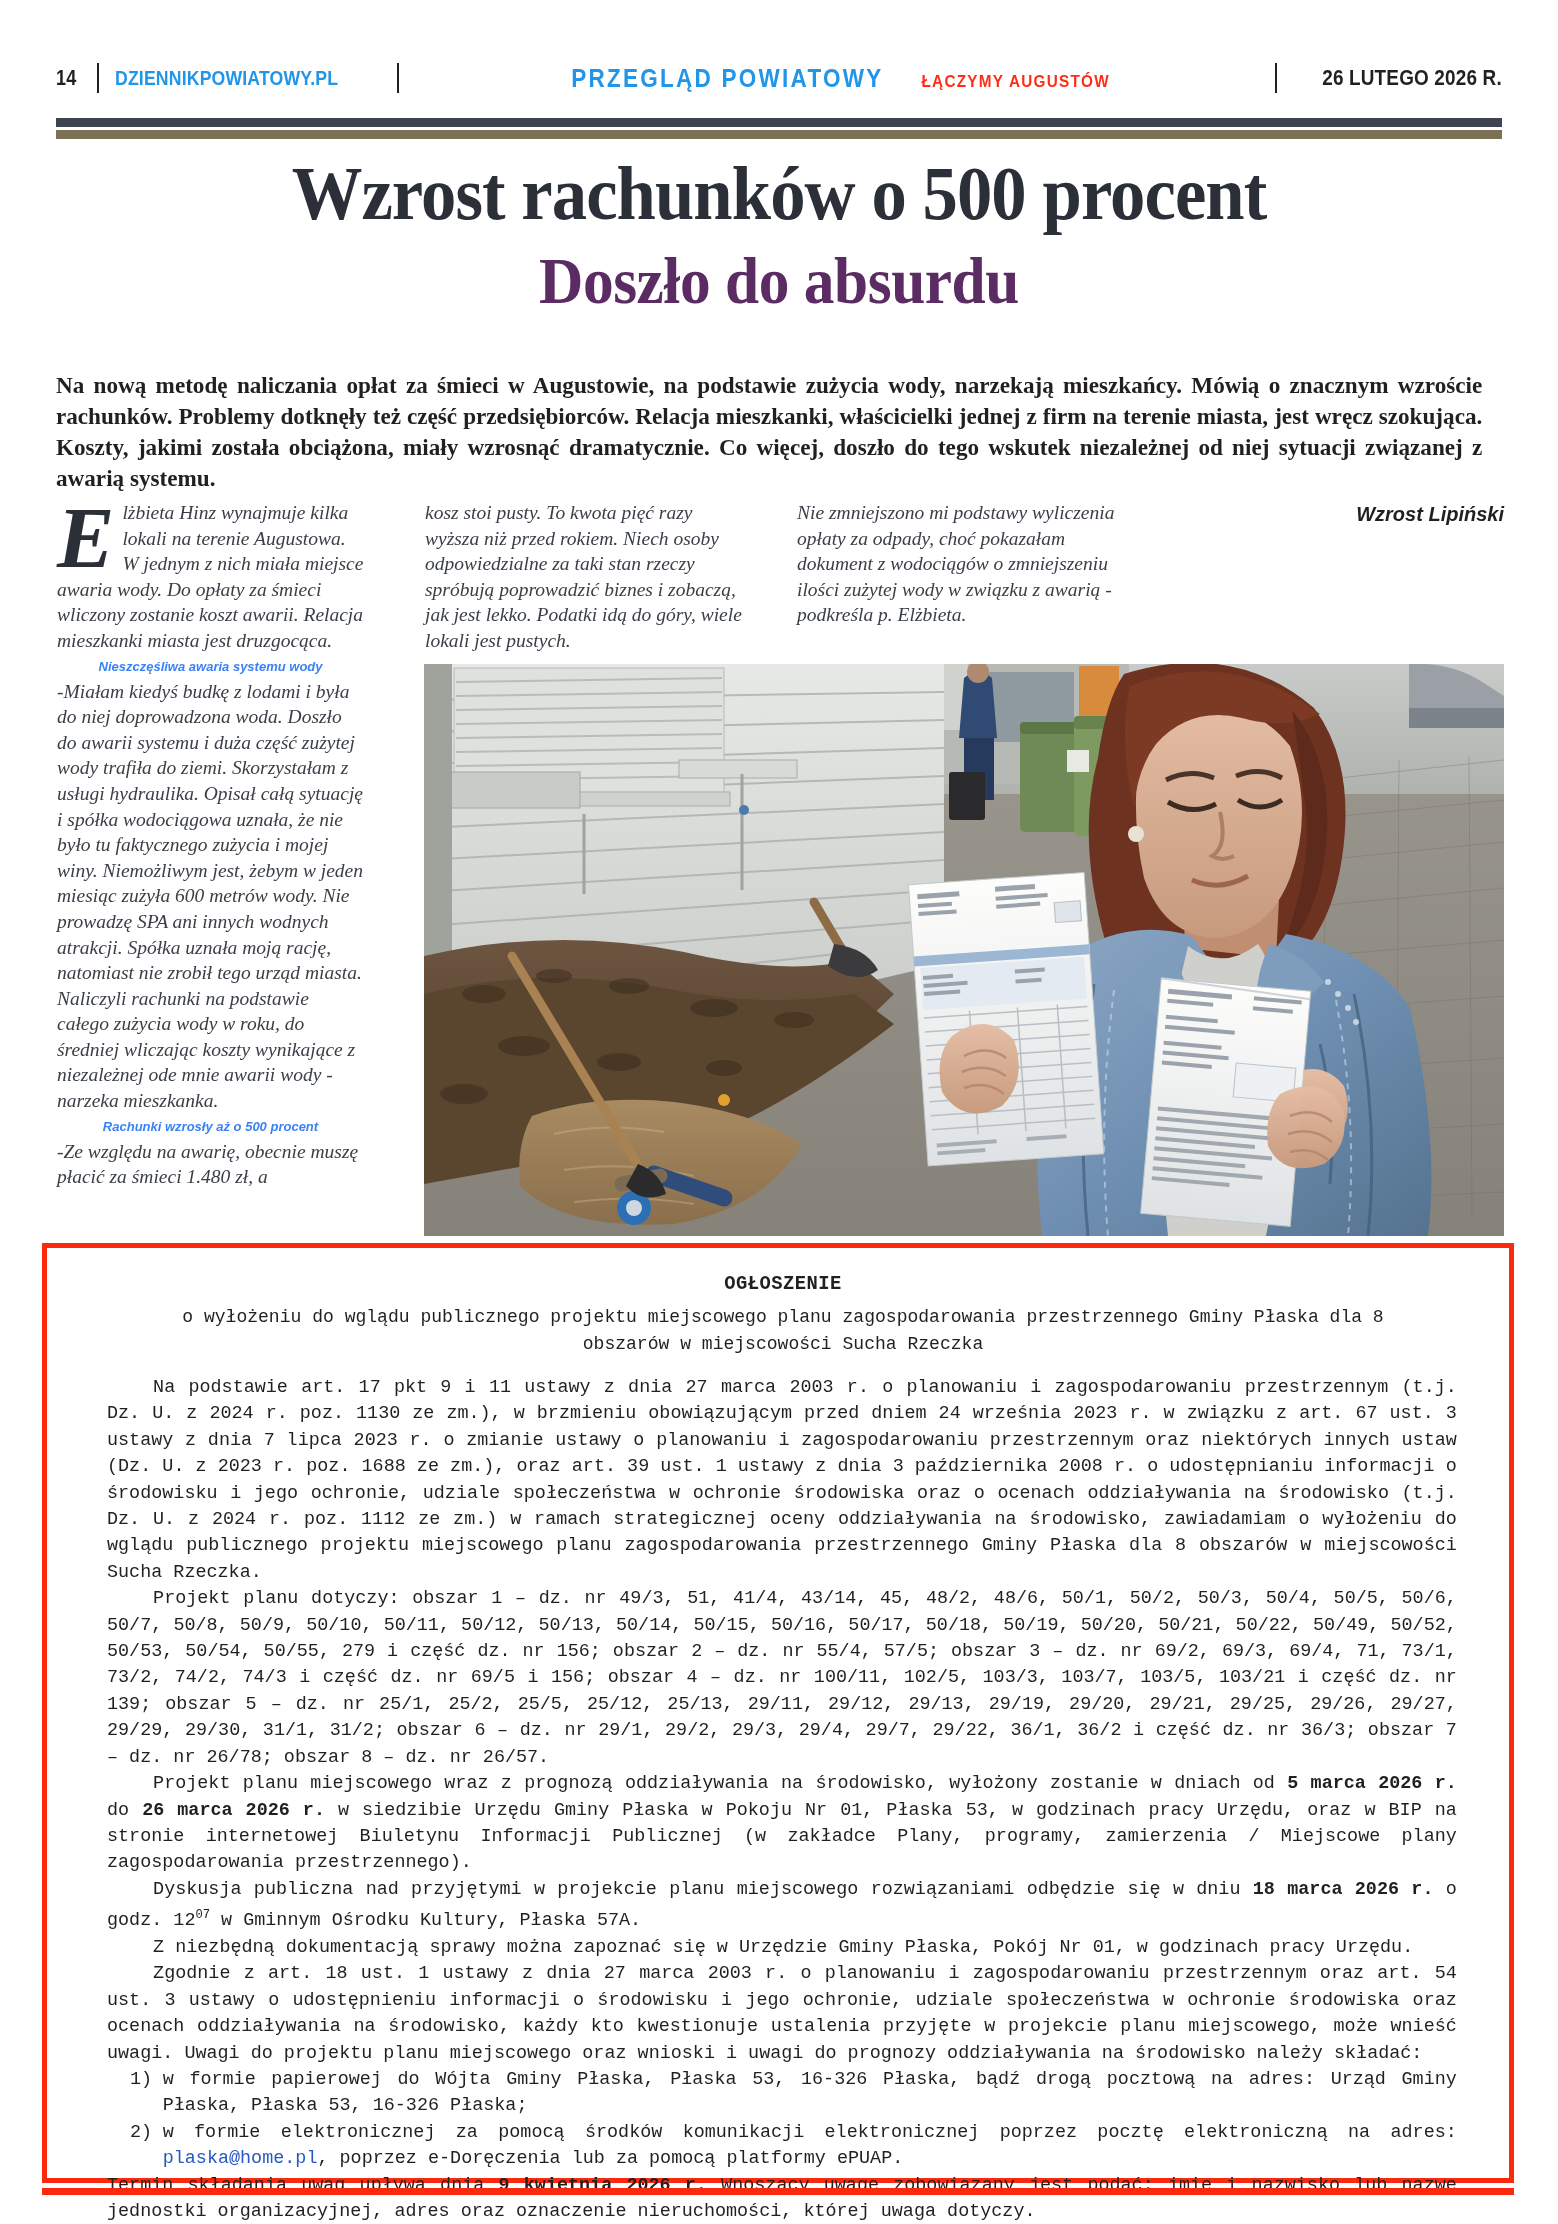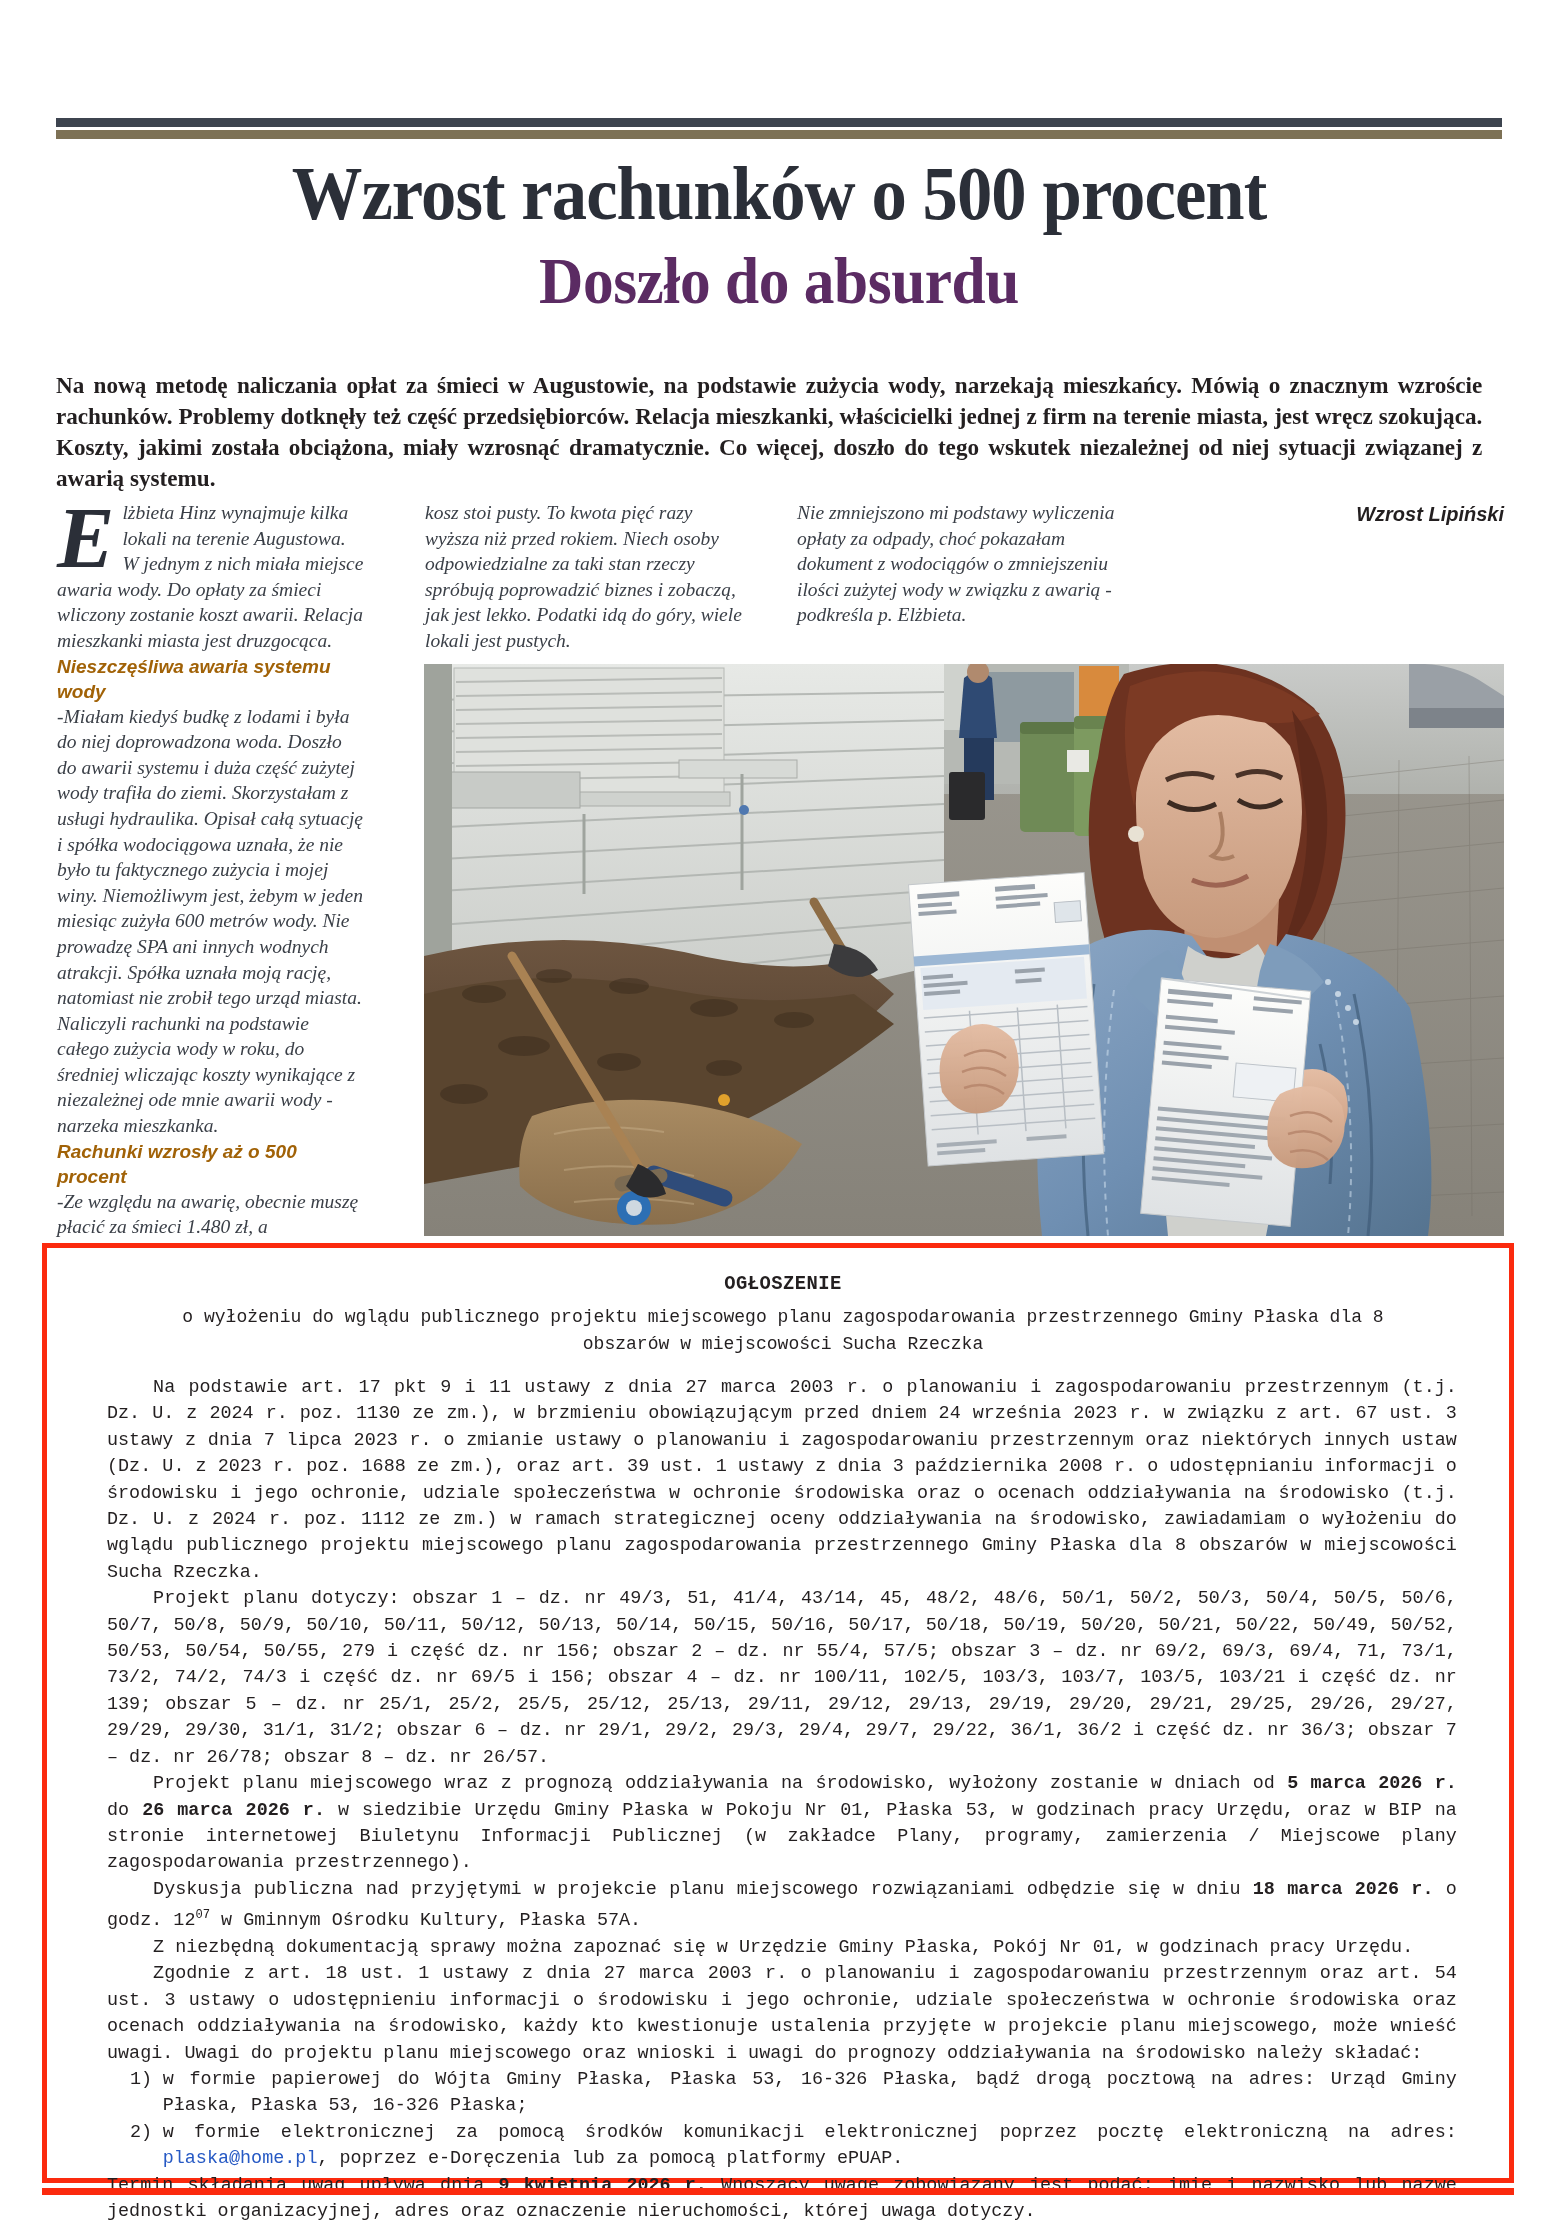--- a/index.html
+++ b/index.html
@@ -113,23 +113,24 @@
     font-family:"Liberation Serif",serif;
     font-weight:700;
     font-size:86px;
     line-height:68px;
     padding:4px 8px 0 0;
     color:#2b2f38;
   }
   .subhead{
     font-family:"Liberation Sans",sans-serif;
     font-weight:700;
-    font-size:19px;line-height:25px;
-    color:#a16207;
+    font-size:13px;line-height:25px;
+    color:#3b82f6;
     margin-top:26px;
+    text-align:center;
   }
   .byline{
     font-family:"Liberation Sans",sans-serif;
     font-weight:700;
     font-size:20px;line-height:28px;
     color:#231f20;
     text-align:right;
     margin-top:14px;
   }
 
@@ -178,20 +179,32 @@
 
   .rule-bottom{
     position:absolute;left:42px;top:2188px;width:1472px;height:7px;background:#fb2a0e;
   }
 </style>
 </head>
 <body>
 
 <div class="page">
 
+  <div class="masthead">
+    <div class="mh-page-no">14</div>
+    <div class="mh-sep"></div>
+    <div class="mh-site">DZIENNIKPOWIATOWY.PL</div>
+    <div class="mh-sep"></div>
+    <div class="mh-center">
+      <span class="mh-brand">PRZEGLĄD POWIATOWY</span>
+      <span class="mh-tag">ŁĄCZYMY AUGUSTÓW</span>
+    </div>
+    <div class="mh-sep"></div>
+    <div class="mh-date">26 LUTEGO 2026 R.</div>
+  </div>
 
   <div class="rule-top"></div>
   <div class="rule-olive"></div>
 
   <div class="hl-main">Wzrost rachunków o 500 procent</div>
   <div class="hl-sub">Doszło do absurdu</div>
 
   <div class="lead">Na nową metodę naliczania opłat za śmieci w Augustowie, na podstawie zużycia wody, narzekają mieszkańcy. Mówią o znacznym wzroście rachunków. Problemy dotknęły też część przedsiębiorców. Relacja mieszkanki, właścicielki jednej z firm na terenie miasta, jest wręcz szokująca. Koszty, jakimi została obciążona, miały wzrosnąć dramatycznie. Co więcej, doszło do tego wskutek niezależnej od niej sytuacji związanej z awarią systemu.</div>
 
   <div class="colwrap">

